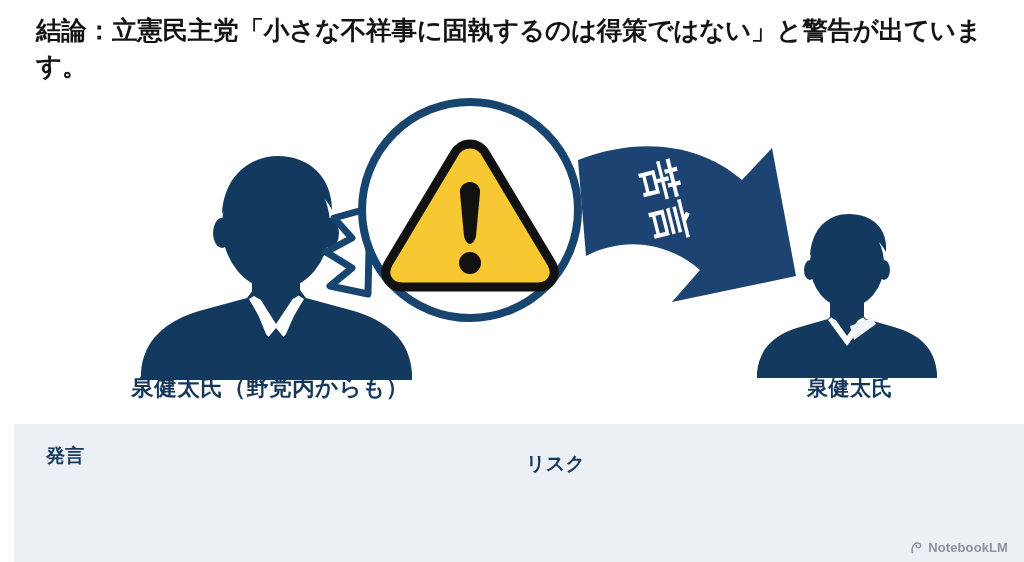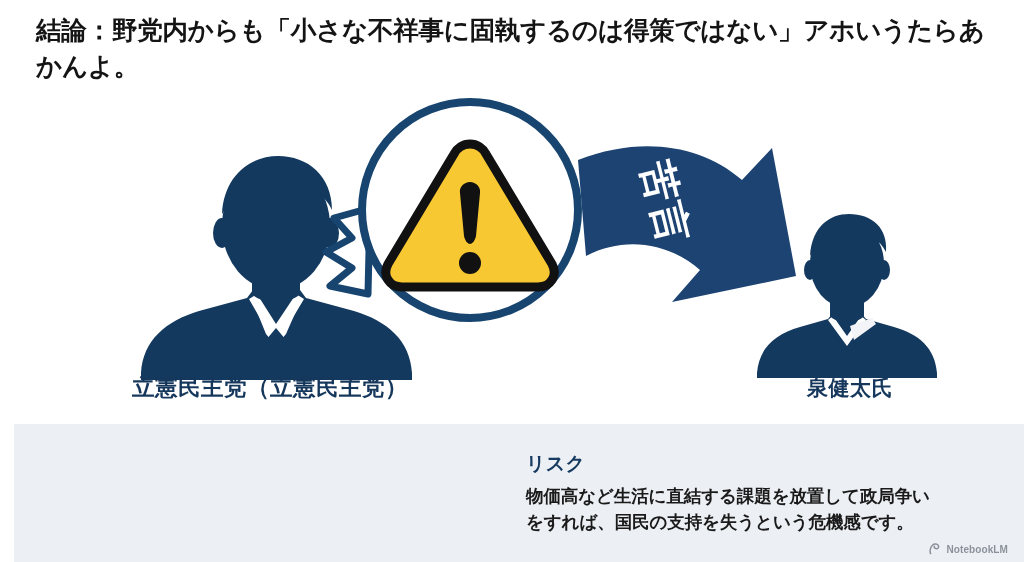--- a/index.html
+++ b/index.html
@@ -111,31 +111,31 @@
   .watermark {
     position: absolute;
     right: 16px;
     bottom: 7px;
     display: flex;
     align-items: center;
     gap: 4px;
     opacity: 0.55;
   }
   .watermark-text {
-    font-size: 10px;
+    font-size: 13px;
     font-weight: bold;
     color: #3d4652;
     letter-spacing: 0.1px;
   }
   .watermark-logo { display: block; }
 </style>
 </head>
 <body>
 
-<div class="title">結論：野党内からも「小さな不祥事に固執するのは得策ではない」アホいうたらあかんよ。</div>
+<div class="title">結論：立憲民主党「小さな不祥事に固執するのは得策ではない」と警告が出ています。</div>
 
 <div class="stage">
   <svg width="1024" height="340" viewBox="0 0 1024 340" xmlns="http://www.w3.org/2000/svg">
 
     <g>
 
       <path d="M141 295
                C 143 262, 166 243, 199 233
                L 247 220
                L 253 212
@@ -222,33 +222,32 @@
       <path d="M810 178 C 812 148, 830 136, 849 136 C 872 136, 888 150, 886 174
                C 880 162, 868 154, 852 154 C 830 154, 818 164, 810 178 Z" fill="#14395e"></path>
 
       <ellipse cx="810" cy="192" rx="6" ry="10" fill="#14395e"></ellipse>
       <ellipse cx="884" cy="192" rx="6" ry="10" fill="#14395e"></ellipse>
     </g>
 
   </svg>
 </div>
 
-<div class="caption caption-left">立憲民主党（立憲民主党）</div>
+<div class="caption caption-left">泉健太氏（野党内からも）</div>
 
 <div class="caption caption-right">泉健太氏</div>
 
 <div class="panel">
 
   <div class="panel-col panel-col-left">
+    <div class="panel-head">発言</div>
   </div>
 
   <div class="panel-col panel-col-right">
     <div class="panel-head">リスク</div>
-    <div class="panel-body">物価高など生活に直結する課題を放置して政局争い
-をすれば、国民の支持を失うという危機感です。</div>
   </div>
 
 </div>
 
 <div class="watermark">
   <span>
     <svg class="watermark-logo" width="13" height="12" viewBox="0 0 13 12" xmlns="http://www.w3.org/2000/svg">
       <path d="M1.6 10.6 C 0.6 8.4, 1.2 4.2, 3.4 2.2 C 5.6 0.2, 8.6 0.8, 9.4 2.6
                C 10.2 4.4, 8.6 6.0, 6.8 5.6 C 5.4 5.3, 4.8 4.2, 5.4 3.4" fill="none" stroke="#3d4652" stroke-width="1.5" stroke-linecap="round"></path>
     </svg>

